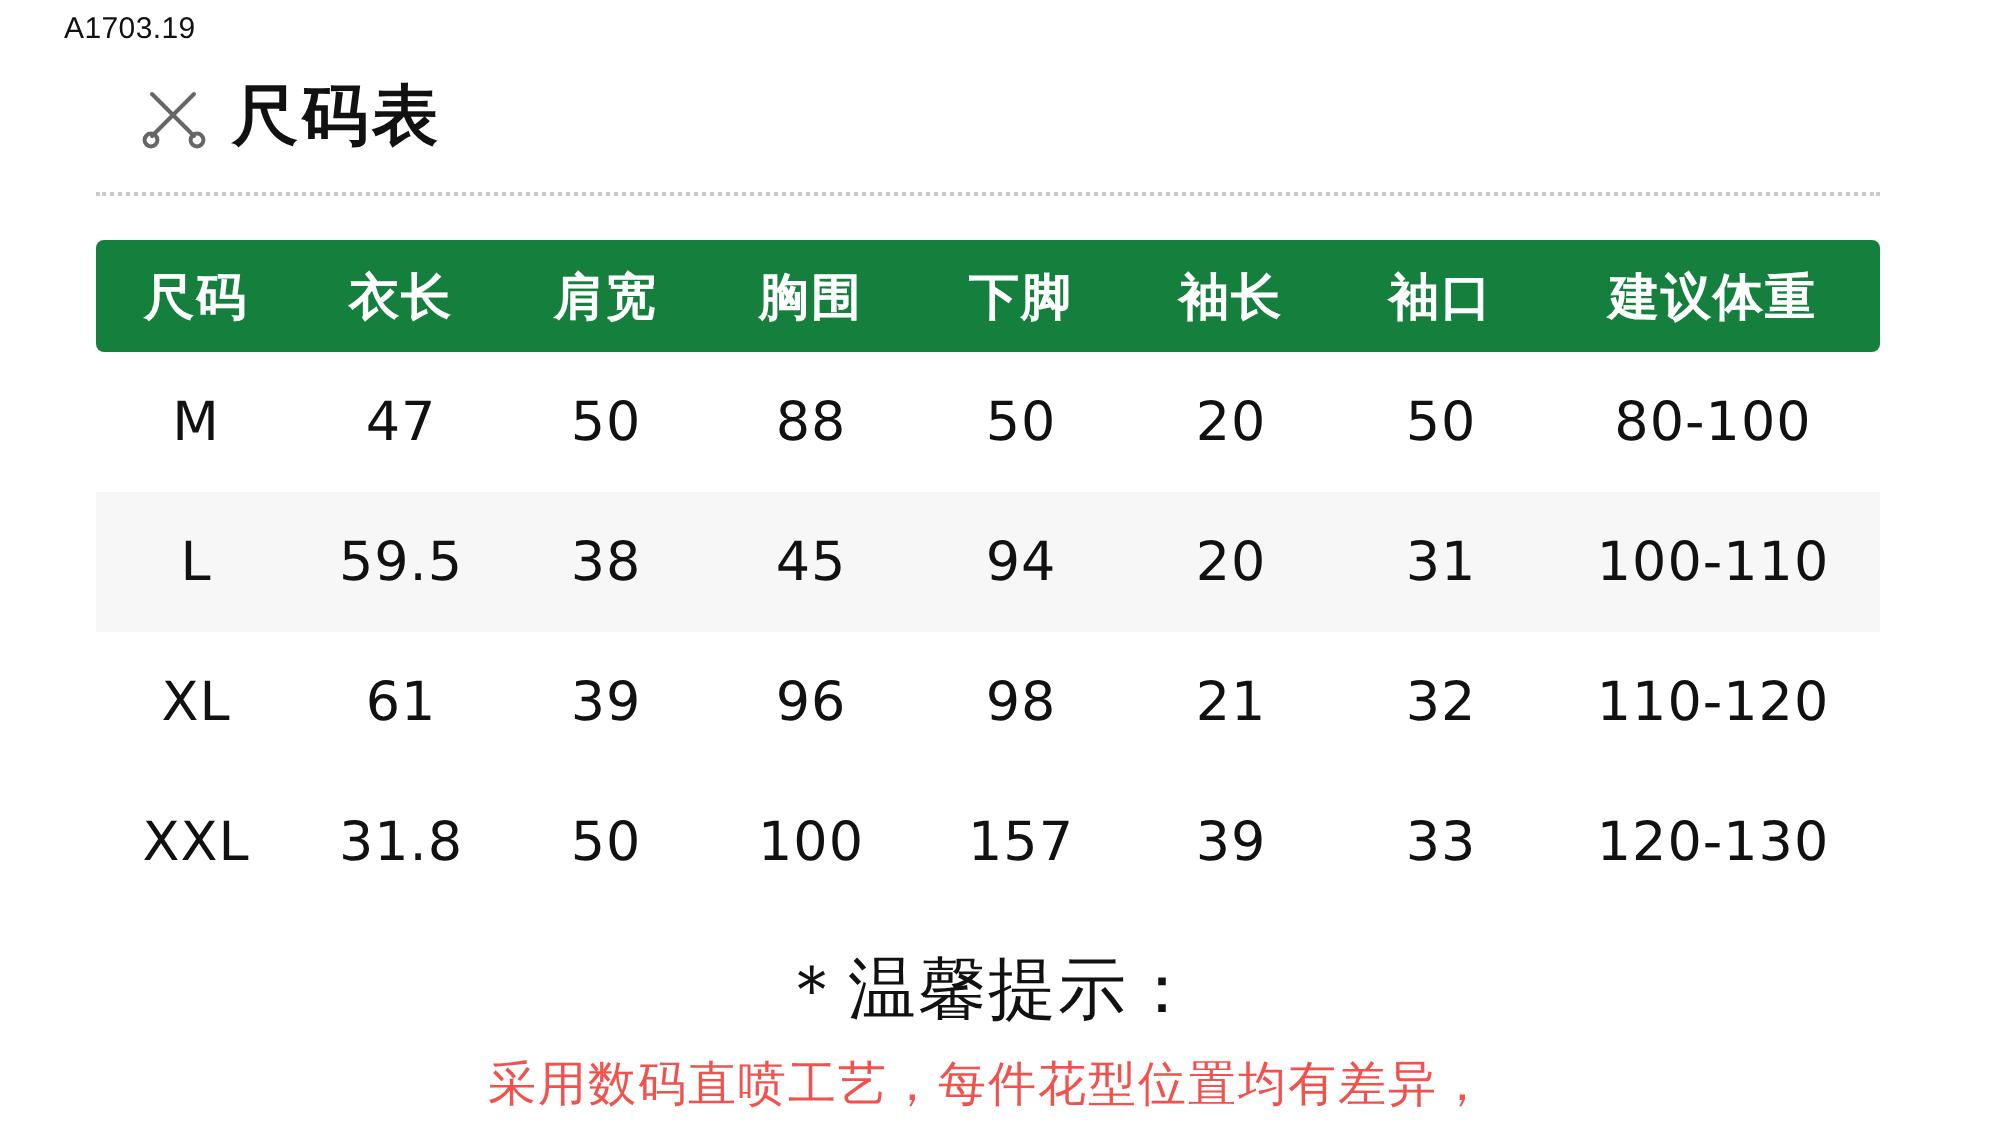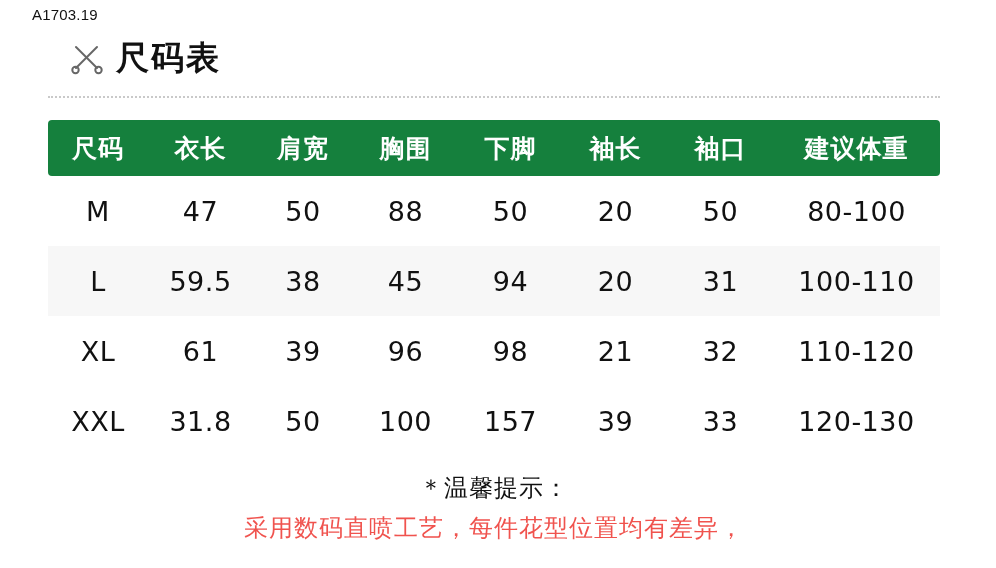--- a/index.html
+++ b/index.html
@@ -107,21 +107,21 @@
     letter-spacing: 0.5px;
   }
   table.size-table tr.alt td {
     background: #f7f7f7;
   }
   .tips {
     margin-top: 16px;
     text-align: center;
   }
   .tips-title {
-    font-size: 24px;
+    font-size: 34px;
     color: #111;
     font-family: "DejaVu Sans", sans-serif;
     letter-spacing: 1px;
   }
   .tips-line {
     font-size: 24px;
     color: #f0534e;
     font-family: "DejaVu Sans", sans-serif;
     letter-spacing: 1px;
     margin-top: 8px;

